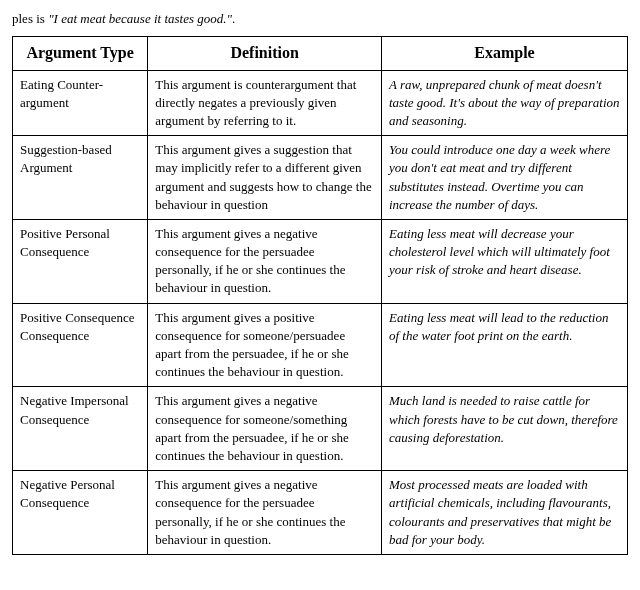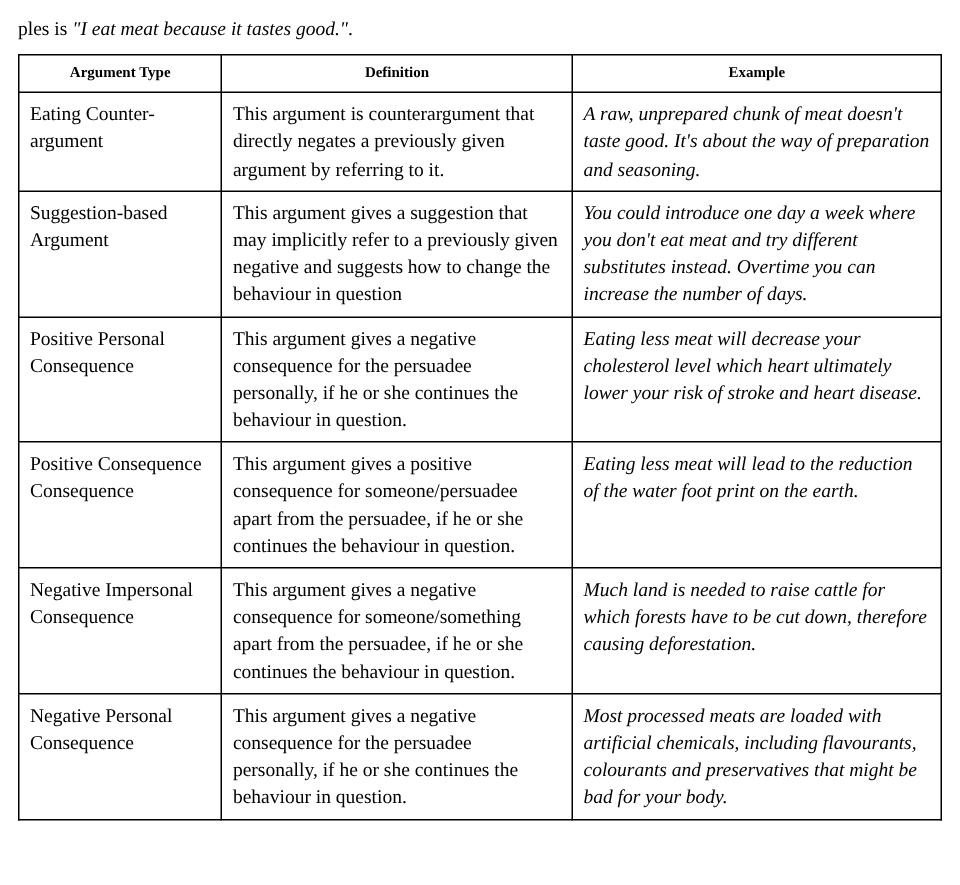--- a/index.html
+++ b/index.html
@@ -24,21 +24,21 @@
       table-layout: fixed;
     }
     th, td {
       border: 1.5px solid #000;
       padding: 5px 7px;
       vertical-align: top;
       line-height: 1.4;
     }
     th {
       font-weight: bold;
-      font-size: 10px;
+      font-size: 16px;
       background: #fff;
     }
     td.col-type {
       width: 22%;
     }
     td.col-def {
       width: 38%;
     }
     td.col-example {
       width: 40%;
@@ -66,27 +66,27 @@
     </tr>
   </thead>
   <tbody id="table-body">
   <tr>
         <td class="col-type">Eating Counter-argument</td>
         <td class="col-def">This argument is counterargument that directly negates a previously given argument by referring to it.</td>
         <td class="col-example"><em>A raw, unprepared chunk of meat doesn't taste good. It's about the way of preparation and seasoning.</em></td>
       </tr>
       <tr>
         <td class="col-type">Suggestion-based Argument</td>
-        <td class="col-def">This argument gives a suggestion that may implicitly refer to a previously given negative and suggests how to change the behaviour in question</td>
+        <td class="col-def">This argument gives a suggestion that may implicitly refer to a different given argument and suggests how to change the behaviour in question</td>
         <td class="col-example"><em>You could introduce one day a week where you don't eat meat and try different substitutes instead. Overtime you can increase the number of days.</em></td>
       </tr>
       <tr>
         <td class="col-type">Positive Personal Consequence</td>
         <td class="col-def">This argument gives a negative consequence for the persuadee personally, if he or she continues the behaviour in question.</td>
-        <td class="col-example"><em>Eating less meat will decrease your cholesterol level which heart ultimately lower your risk of stroke and heart disease.</em></td>
+        <td class="col-example"><em>Eating less meat will decrease your cholesterol level which will ultimately foot your risk of stroke and heart disease.</em></td>
       </tr>
       <tr>
         <td class="col-type">Positive Consequence Consequence</td>
         <td class="col-def">This argument gives a positive consequence for someone/persuadee apart from the persuadee, if he or she continues the behaviour in question.</td>
         <td class="col-example"><em>Eating less meat will lead to the reduction of the water foot print on the earth.</em></td>
       </tr>
       <tr>
         <td class="col-type">Negative Impersonal Consequence</td>
         <td class="col-def">This argument gives a negative consequence for someone/something apart from the persuadee, if he or she continues the behaviour in question.</td>
         <td class="col-example"><em>Much land is needed to raise cattle for which forests have to be cut down, therefore causing deforestation.</em></td>

